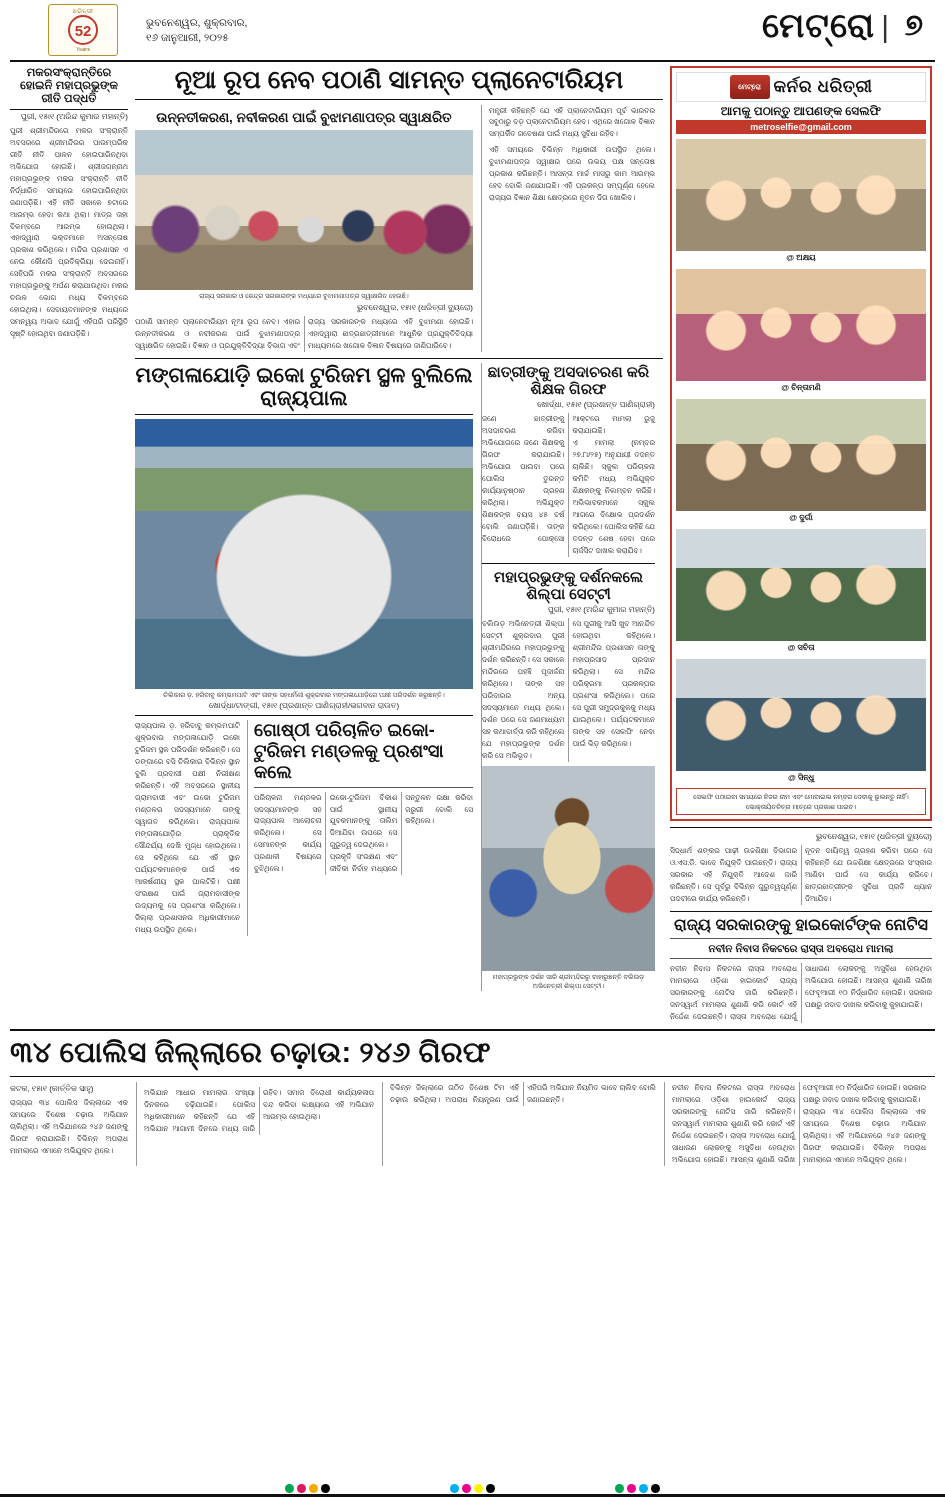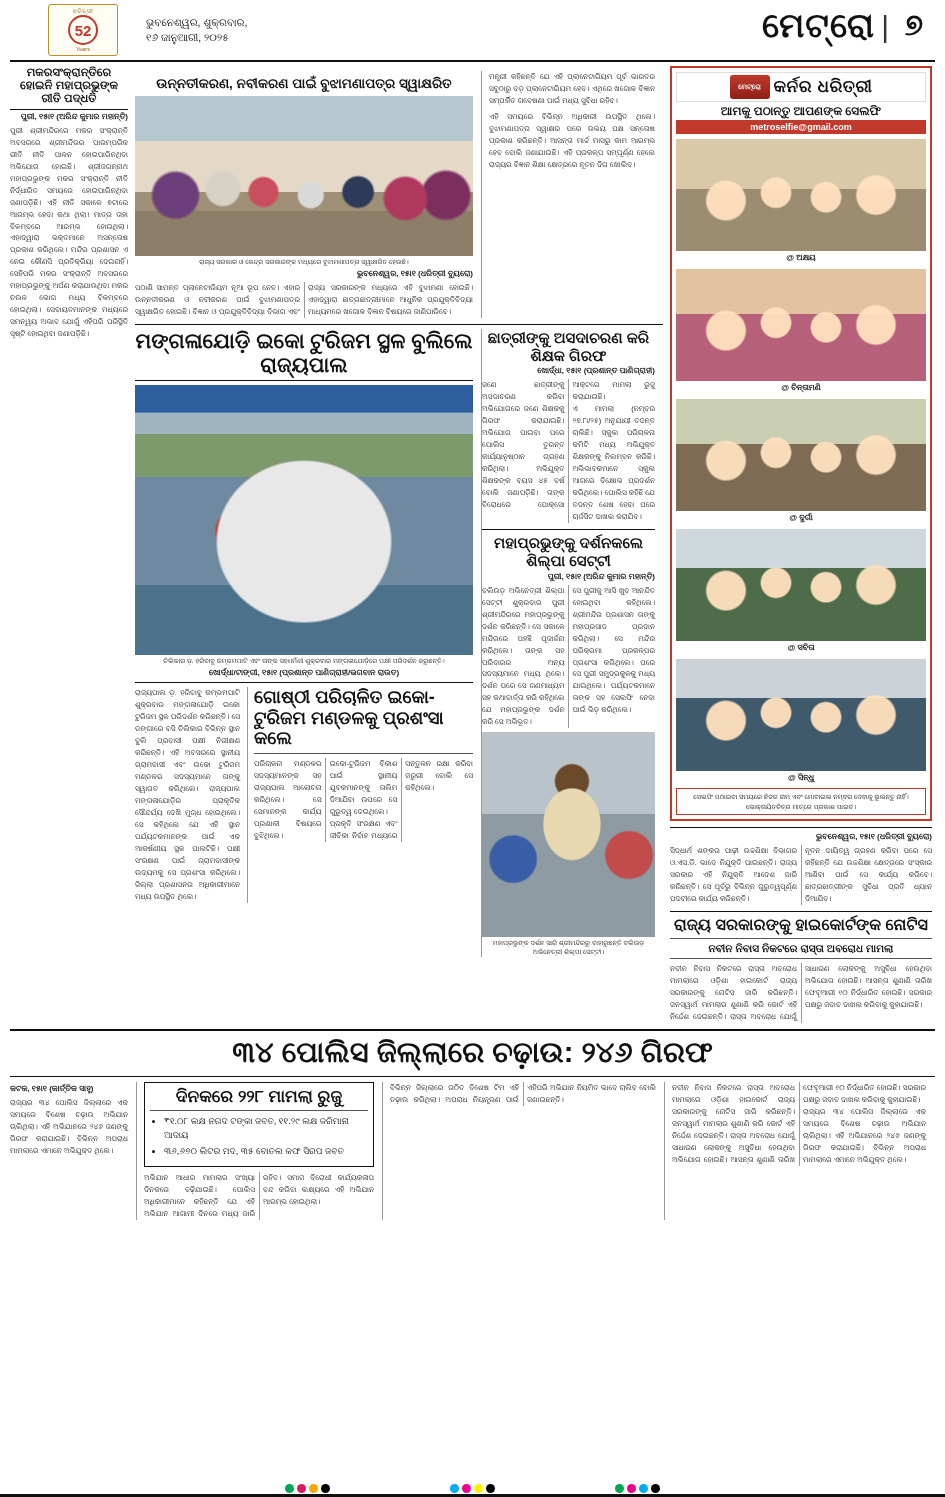--- a/index.html
+++ b/index.html
@@ -34,21 +34,21 @@
   .mh-place { margin-left:28px; font-size:10.5px; line-height:1.45; }
   .mh-title {
     position:absolute; right:60px; top:6px;
     font-size:34px; font-weight:bold; letter-spacing:1px;
   }
   .mh-page {
     position:absolute; right:12px; top:8px; font-size:30px; font-weight:bold;
   }
   .mh-divider { position:absolute; right:46px; top:10px; font-size:30px; color:#333; }
   .hl { font-weight:bold; line-height:1.12; }
-  .byline { font-size:8px; text-align:right; font-weight:bold; color:#222; margin:2px 0 3px; }
+  .byline { font-size:8px; text-align:right; font-weight:normal; color:#222; margin:2px 0 3px; }
   .body-txt {
     font-size:7.4px; line-height:1.62; text-align:justify; color:#1a1a1a;
     hyphens:auto; word-break:break-word;
   }
   .cap { font-size:6.6px; line-height:1.35; text-align:center; color:#222; margin-top:2px;}
   .rule { border-top:1px solid #111; }
   .thinrule { border-top:.7px solid #555; }
 
   
   .content { display:flex; gap:7px; margin-top:4px; }
@@ -150,21 +150,21 @@
   }
 
   
   .box-hl { border:1px solid #111; padding:4px 5px; }
   .bullets { font-size:9px; line-height:1.5; }
   .bullets li{ margin-bottom:3px; }
 
   .center-head { font-size:18px; font-weight:bold; line-height:1.15;}
   .mid-head  { font-size:15px; font-weight:bold; text-align:center; line-height:1.18;}
   .big-banner {
-    font-size:29px; font-weight:bold; text-align:center; line-height:1.1;
+    font-size:29px; font-weight:bold; line-height:1.1;
     border-top:2px solid #111; border-bottom:1.5px solid #111; padding:6px 0 7px;
     margin-top:6px;
   }
 
   .cols2 { column-count:2; column-gap:8px; column-rule:.6px solid #999; }
   .cols3 { column-count:3; column-gap:8px; column-rule:.6px solid #999; }
 
   
   .regmarks{ position:absolute; bottom:4px; left:0; width:945px; display:flex; justify-content:center; gap:120px;}
   .rmgroup{ display:flex; gap:3px;}
@@ -196,20 +196,21 @@
   <div class="content">
 
     <div class="col-left">
       <div class="hl" style="font-size:11.5px;text-align:center;border-bottom:1px solid #111;padding-bottom:4px;">ମକରସଂକ୍ରାନ୍ତିରେ ହୋଇନି ମହାପ୍ରଭୁଙ୍କ ରୀତି ପଦ୍ଧତି</div>
       <div class="byline">ପୁରୀ, ୧୫ା୧ (ଅରିନ୍ଦ କୁମାର ମହାନ୍ତି)</div>
       <div class="body-txt">ପୁରୀ ଶ୍ରୀମନ୍ଦିରରେ ମକର ସଂକ୍ରାନ୍ତି ଅବସରରେ ଶ୍ରୀମନ୍ଦିରର ପାରମ୍ପରିକ ରୀତି ନୀତି ପାଳନ ହୋଇପାରିନଥିବା ଅଭିଯୋଗ ହୋଇଛି। ଶ୍ରୀଜଗନ୍ନାଥ ମହାପ୍ରଭୁଙ୍କ ମକର ସଂକ୍ରାନ୍ତି ନୀତି ନିର୍ଦ୍ଧାରିତ ସମୟରେ ହୋଇପାରିନଥିବା ଜଣାପଡ଼ିଛି। ଏହି ନୀତି ସକାଳେ ୭ଟାରେ ଆରମ୍ଭ ହେବା କଥା ଥିଲା। ମାତ୍ର ତାହା ବିଳମ୍ବରେ ଆରମ୍ଭ ହୋଇଥିଲା। ଏହାଦ୍ୱାରା ଭକ୍ତମାନେ ଅସନ୍ତୋଷ ପ୍ରକାଶ କରିଥିଲେ। ମନ୍ଦିର ପ୍ରଶାସନ ଏ ନେଇ କୌଣସି ପ୍ରତିକ୍ରିୟା ଦେଇନାହିଁ। ସେହିପରି ମକର ସଂକ୍ରାନ୍ତି ଅବସରରେ ମହାପ୍ରଭୁଙ୍କୁ ଅର୍ପଣ କରାଯାଉଥିବା ମକର ଚଉଳ ଭୋଗ ମଧ୍ୟ ବିଳମ୍ବରେ ହୋଇଥିଲା। ସେବାୟତମାନଙ୍କ ମଧ୍ୟରେ ସମନ୍ୱୟ ଅଭାବ ଯୋଗୁଁ ଏହିପରି ପରିସ୍ଥିତି ସୃଷ୍ଟି ହୋଇଥିବା ଜଣାପଡ଼ିଛି।</div>
     </div>
 
     <div class="col-mid">
 
+      <div class="lead-head">ନୂଆ ରୂପ ନେବ ପଠାଣି ସାମନ୍ତ ପ୍ଲାନେଟାରିୟମ</div>
 
       <div style="display:flex; gap:8px; margin-top:5px;">
         <div style="width:338px;">
           <div class="sub-head">ଉନ୍ନତୀକରଣ, ନବୀକରଣ ପାଇଁ ବୁଝାମଣାପତ୍ର ସ୍ୱାକ୍ଷରିତ</div>
           <div class="photo ph-meeting"></div>
           <div class="cap">ରାଜ୍ୟ ସରକାର ଓ କେନ୍ଦ୍ର ସରକାରଙ୍କ ମଧ୍ୟରେ ବୁଝାମଣାପତ୍ର ସ୍ୱାକ୍ଷରିତ ହେଉଛି।</div>
           <div class="byline">ଭୁବନେଶ୍ୱର, ୧୫ା୧ (ଧରିତ୍ରୀ ବ୍ୟୁରୋ)</div>
           <div class="cols2">
             <div class="body-txt">ପଠାଣି ସାମନ୍ତ ପ୍ଲାନେଟାରିୟମ ନୂଆ ରୂପ ନେବ। ଏହାର ଉନ୍ନତୀକରଣ ଓ ନବୀକରଣ ପାଇଁ ବୁଝାମଣାପତ୍ର ସ୍ୱାକ୍ଷରିତ ହୋଇଛି। ବିଜ୍ଞାନ ଓ ପ୍ରଯୁକ୍ତିବିଦ୍ୟା ବିଭାଗ ଏବଂ ରାଜ୍ୟ ସରକାରଙ୍କ ମଧ୍ୟରେ ଏହି ବୁଝାମଣା ହୋଇଛି। ଏହାଦ୍ୱାରା ଛାତ୍ରଛାତ୍ରୀମାନେ ଆଧୁନିକ ପ୍ରଯୁକ୍ତିବିଦ୍ୟା ମାଧ୍ୟମରେ ଖଗୋଳ ବିଜ୍ଞାନ ବିଷୟରେ ଜାଣିପାରିବେ।</div>
           </div>
@@ -322,28 +323,20 @@
 
   <div class="big-banner">୩୪ ପୋଲିସ ଜିଲ୍ଲାରେ ଚଢ଼ାଉ: ୨୪୬ ଗିରଫ</div>
 
   <div style="display:flex; gap:8px; margin-top:5px;">
     <div style="width:118px;">
       <div class="byline" style="text-align:left;">କଟକ, ୧୫ା୧ (କାର୍ତ୍ତିକ ସାହୁ)</div>
       <div class="body-txt">ରାଜ୍ୟର ୩୪ ପୋଲିସ ଜିଲ୍ଲାରେ ଏକ ସମୟରେ ବିଶେଷ ଚଢ଼ାଉ ଅଭିଯାନ ଚାଲିଥିଲା। ଏହି ଅଭିଯାନରେ ୨୪୬ ଜଣଙ୍କୁ ଗିରଫ କରାଯାଇଛି। ବିଭିନ୍ନ ଅପରାଧ ମାମଲାରେ ଏମାନେ ଅଭିଯୁକ୍ତ ଥିଲେ।</div>
     </div>
 
     <div style="width:238px; border-left:.6px solid #999; padding-left:7px;">
-      <div class="box-hl">
-        <div style="font-size:17px;font-weight:bold;text-align:center;line-height:1.15;">ଦିନକରେ ୨୨୮ ମାମଲା ରୁଜୁ</div>
-        <div class="thinrule" style="margin:4px 0;"></div>
-        <ul class="bullets" style="margin:0; padding-left:14px;">
-          <li>₹୧.୦୮ ଲକ୍ଷ ନଗଦ ଟଙ୍କା ଜବତ, ୧୧.୨୯ ଲକ୍ଷ ଜରିମାନା ଆଦାୟ</li>
-          <li>୩୬,୬୭୦ ଲିଟର ମଦ, ୩୫ ବୋତଲ କଫ ସିରପ ଜବତ</li>
-        </ul>
-      </div>
       <div class="cols2" style="margin-top:5px;">
         <div class="body-txt">ଅଭିଯାନ ଆଧାର ମାମଲାର ସଂଖ୍ୟା ଦିନକରେ ବଢ଼ିଯାଇଛି। ପୋଲିସ ଅଧିକାରୀମାନେ କହିଛନ୍ତି ଯେ ଏହି ଅଭିଯାନ ଆଗାମୀ ଦିନରେ ମଧ୍ୟ ଜାରି ରହିବ। ସମାଜ ବିରୋଧୀ କାର୍ଯ୍ୟକଳାପ ବନ୍ଦ କରିବା ଲକ୍ଷ୍ୟରେ ଏହି ଅଭିଯାନ ଆରମ୍ଭ ହୋଇଥିଲା।</div>
       </div>
     </div>
 
     <div style="width:274px; border-left:.6px solid #999; padding-left:7px;">
       <div class="cols2">
         <div class="body-txt">ବିଭିନ୍ନ ଜିଲ୍ଲାରେ ଗଠିତ ବିଶେଷ ଟିମ ଏହି ଚଢ଼ାଉ କରିଥିଲା। ଅପରାଧ ନିୟନ୍ତ୍ରଣ ପାଇଁ ଏହିପରି ଅଭିଯାନ ନିୟମିତ ଭାବେ ଚାଲିବ ବୋଲି ଜଣାଇଛନ୍ତି।</div>
       </div>
     </div>

